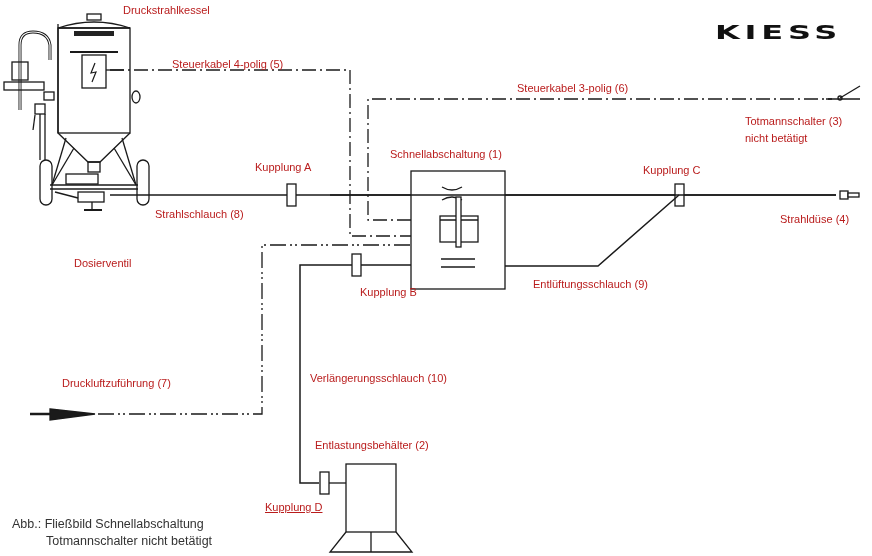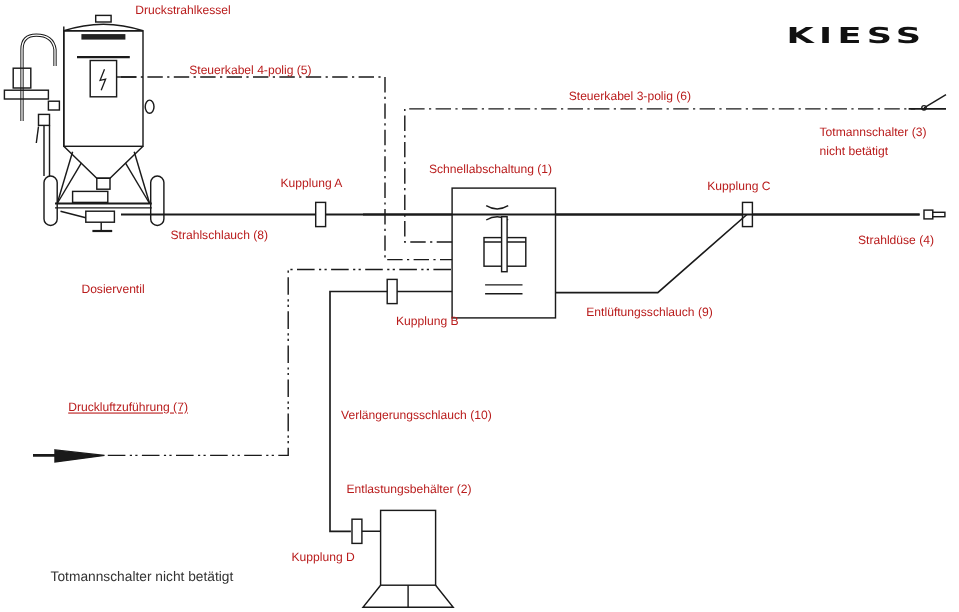--- a/index.html
+++ b/index.html
@@ -129,19 +129,20 @@
 <div class="lbl" style="left:745px;top:114px;text-align:center;">Totmannschalter (3)</div>
 <div class="lbl" style="left:745px;top:131px;text-align:center;">nicht betätigt</div>
 <div class="lbl" style="left:390px;top:147px;">Schnellabschaltung (1)</div>
 <div class="lbl" style="left:255px;top:160px;">Kupplung A</div>
 <div class="lbl" style="left:643px;top:163px;">Kupplung C</div>
 <div class="lbl" style="left:155px;top:207px;">Strahlschlauch (8)</div>
 <div class="lbl" style="left:780px;top:212px;">Strahldüse (4)</div>
 <div class="lbl" style="left:320px;top:285px;margin-left:40px;">Kupplung B</div>
 <div class="lbl" style="left:533px;top:277px;">Entlüftungsschlauch (9)</div>
 <div class="lbl" style="left:310px;top:371px;">Verlängerungsschlauch (10)</div>
-<div class="lbl" style="left:62px;top:364px;text-decoration:underline;">Druckluftzuführung (7)</div>
+<div class="lbl" style="left:62px;top:376px;">Druckluftzuführung (7)</div>
 <div class="lbl" style="left:315px;top:438px;">Entlastungsbehälter (2)</div>
-<div class="lbl" style="left:265px;top:500px;">Kupplung D</div>
+<div class="lbl" style="left:265px;top:500px;text-decoration:underline;">Kupplung D</div>
 
 <div class="caption">
+  <div>Abb.: Fließbild Schnellabschaltung</div>
   <div class="l2">Totmannschalter nicht betätigt</div>
 </div>
 
 </body></html>

